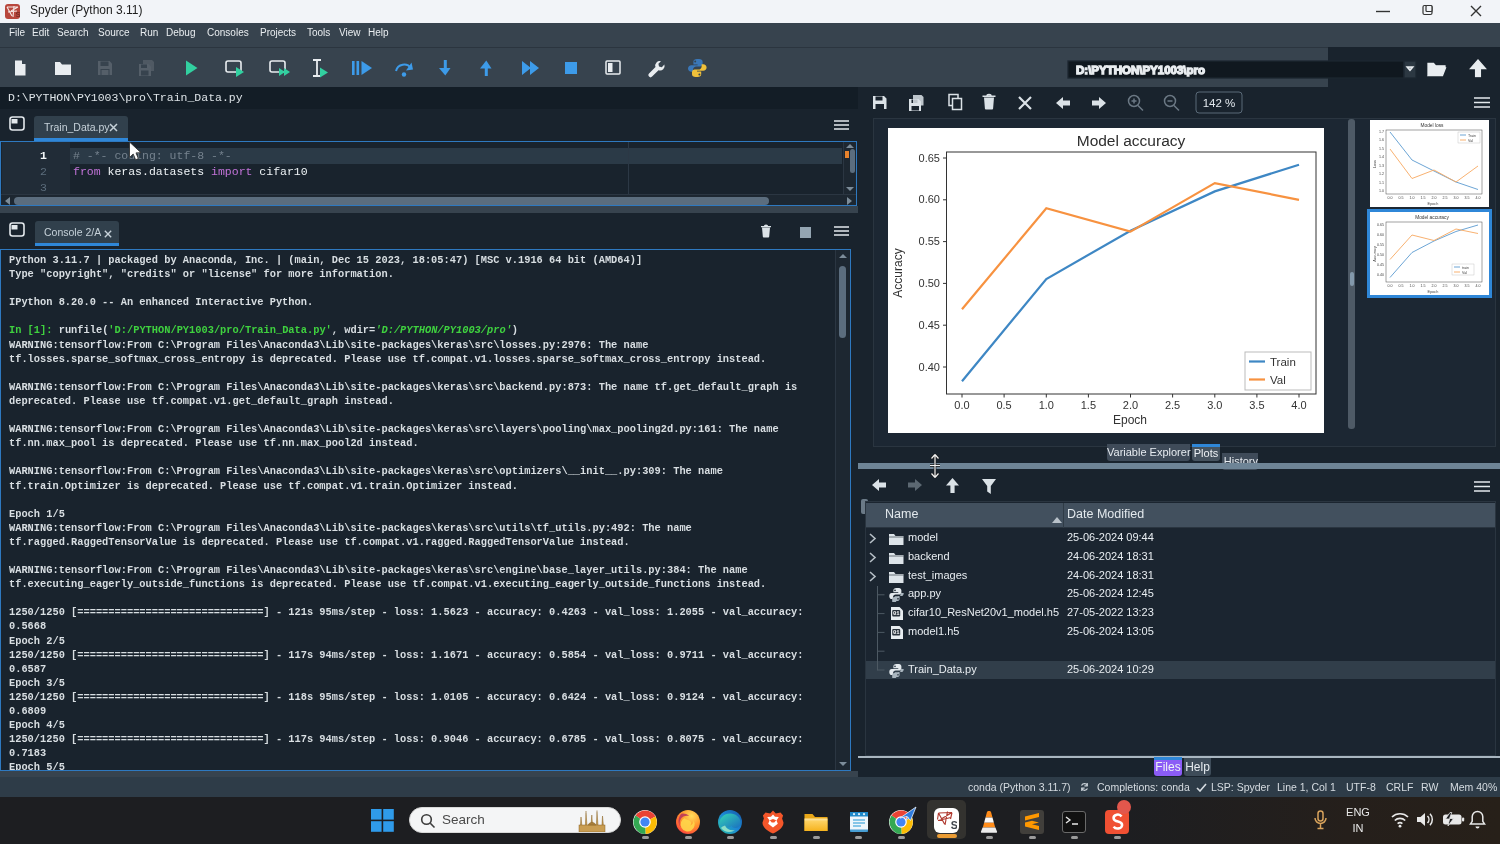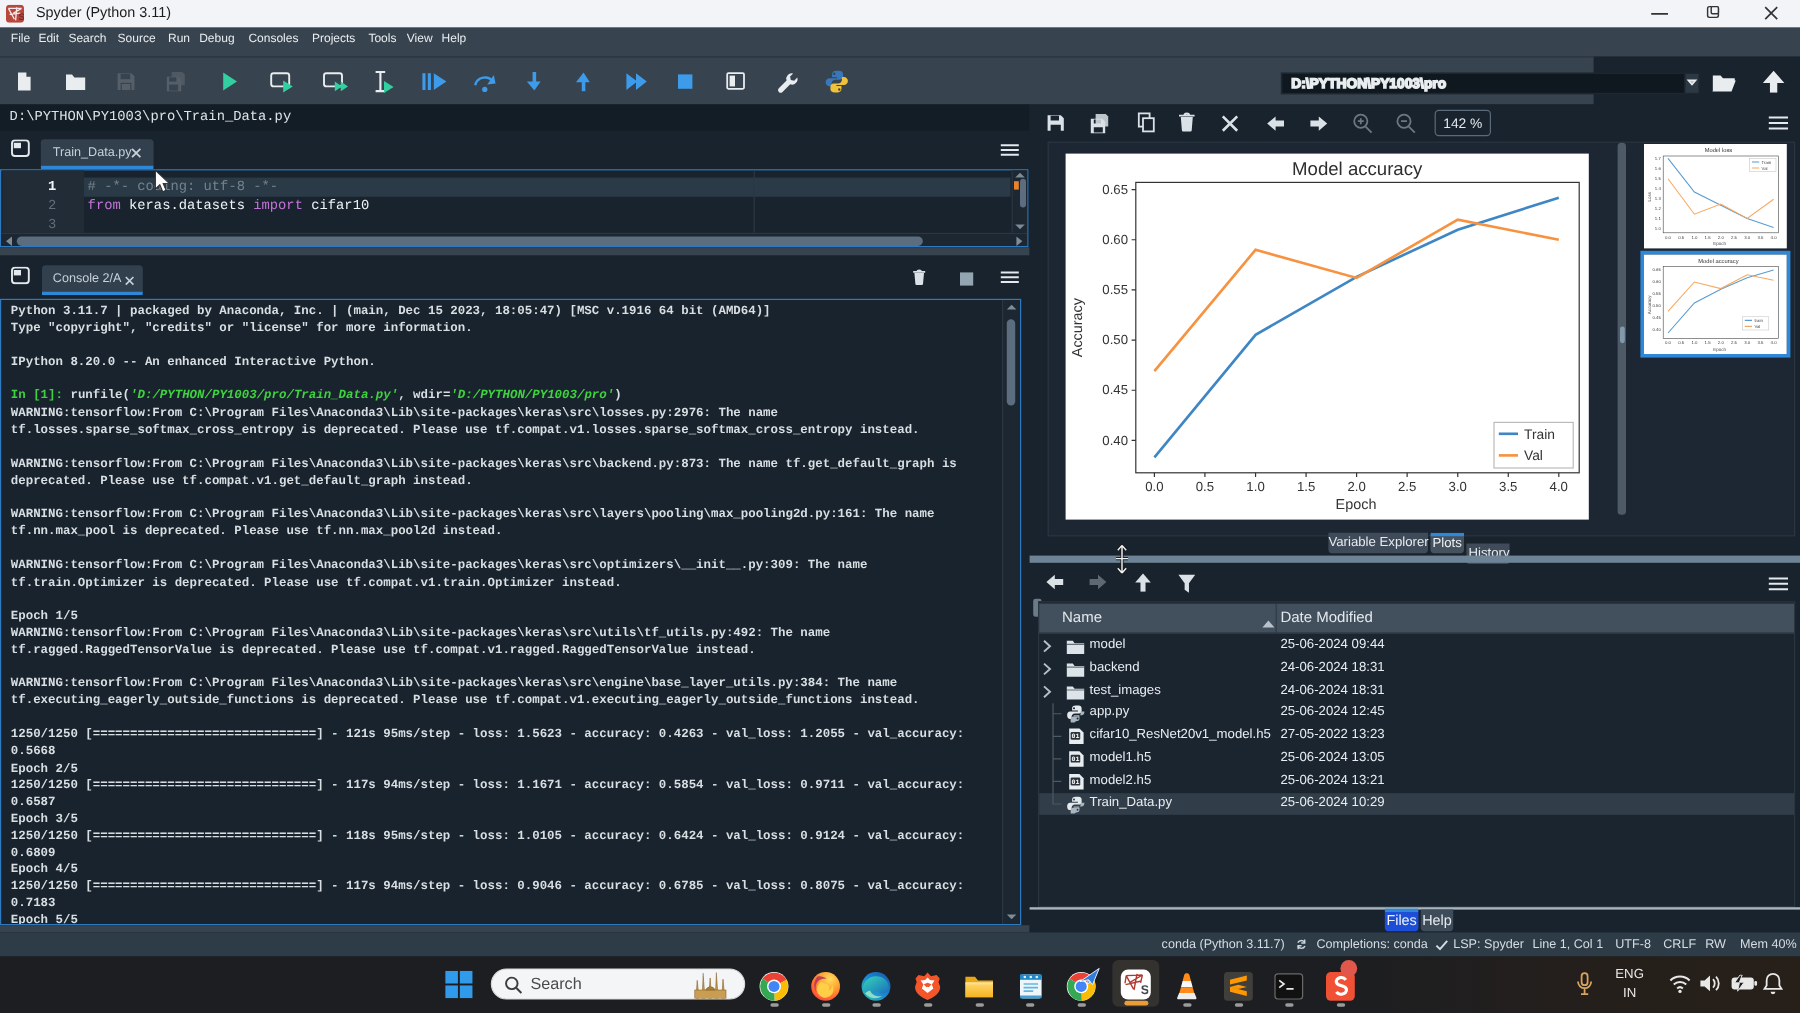--- a/index.html
+++ b/index.html
@@ -229,21 +229,21 @@
       <path d="M2 2 L9 9 M9 2 L2 9" stroke="#c6d1d9" stroke-width="1.5"></path>
       </svg>
   </div>
 
   <div class="abs focusborder" id="console" style="left:0;top:249px;width:851px;height:522px;background:#19232d;overflow:hidden">
     <pre id="contxt" class="abs" style="left:8px;top:3px;font-size:10.35px;line-height:14.1px;color:#d8dee2;font-weight:bold">Python 3.11.7 | packaged by Anaconda, Inc. | (main, Dec 15 2023, 18:05:47) [MSC v.1916 64 bit (AMD64)]
 Type "copyright", "credits" or "license" for more information.
 
 IPython 8.20.0 -- An enhanced Interactive Python.
 
-<span style="color:#3fd23f">In [</span><span style="color:#3fd23f">1</span><span style="color:#3fd23f">]:</span> runfile(<span style="color:#3fd23f;font-style:italic">'D:/PYTHON/PY1003/pro/Train_Data.py'</span>, wdir=<span style="color:#3fd23f;font-style:italic">'D:/PYTHON/PY1003/pro'</span>)
+<span style="color:#3fd23f">In [</span><span style="color:#3fd23f">1</span><span style="color:#3fd23f">]:</span> runfile(<span style="color:#3fd23f;">'D:/PYTHON/PY1003/pro/Train_Data.py'</span>, wdir=<span style="color:#3fd23f;font-style:italic">'D:/PYTHON/PY1003/pro'</span>)
 WARNING:tensorflow:From C:\Program Files\Anaconda3\Lib\site-packages\keras\src\losses.py:2976: The name
 tf.losses.sparse_softmax_cross_entropy is deprecated. Please use tf.compat.v1.losses.sparse_softmax_cross_entropy instead.
 
 WARNING:tensorflow:From C:\Program Files\Anaconda3\Lib\site-packages\keras\src\backend.py:873: The name tf.get_default_graph is
 deprecated. Please use tf.compat.v1.get_default_graph instead.
 
 WARNING:tensorflow:From C:\Program Files\Anaconda3\Lib\site-packages\keras\src\layers\pooling\max_pooling2d.py:161: The name
 tf.nn.max_pool is deprecated. Please use tf.nn.max_pool2d instead.
 
 WARNING:tensorflow:From C:\Program Files\Anaconda3\Lib\site-packages\keras\src\optimizers\__init__.py:309: The name
@@ -525,47 +525,37 @@
         <div style="position:absolute;left:0;top:94px;width:629px;height:18.8px;">
           <div style="position:absolute;left:11px;top:-84.6px"></div>
           <svg width="14" height="15" viewBox="0 0 14 15" style="position:absolute;left:24px;top:2px">
   <path d="M1 1 h8.5 L13 4.5 V14 H1 z" fill="#e8edf0"></path>
   <rect x="2.2" y="4" width="8" height="6.5" rx="1" fill="#2a333c"></rect>
   <text x="6.2" y="9.4" font-size="5.5" font-weight="bold" fill="#fff" text-anchor="middle" font-family="Liberation Mono">01</text>
           </svg>
           <span style="position:absolute;left:42px;top:2px">model1.h5</span>
           <span style="position:absolute;left:201px;top:2px">25-06-2024 13:05</span>
         </div>
-        <div style="position:absolute;left:0;top:112.80000000000001px;width:629px;height:18.8px;">
-          <div style="position:absolute;left:11px;top:-103.4px"></div>
-          <svg width="14" height="15" viewBox="0 0 14 15" style="position:absolute;left:24px;top:2px">
-  <path d="M1 1 h8.5 L13 4.5 V14 H1 z" fill="#e8edf0"></path>
-  <rect x="2.2" y="4" width="8" height="6.5" rx="1" fill="#2a333c"></rect>
-  <text x="6.2" y="9.4" font-size="5.5" font-weight="bold" fill="#fff" text-anchor="middle" font-family="Liberation Mono">01</text>
-          </svg>
-          <span style="position:absolute;left:42px;top:2px">model2.h5</span>
-          <span style="position:absolute;left:201px;top:2px">25-06-2024 13:21</span>
-        </div>
         <div style="position:absolute;left:0;top:131.6px;width:629px;height:18.8px;background:#313e4a;">
           <div style="position:absolute;left:11px;top:-565.2px"></div>
           <svg width="15" height="15" viewBox="0 0 16 16" style="position:absolute;left:23px;top:2px">
   <path d="M8 1 c-2.5 0 -3.3 1.2 -3.3 2.5 v2 h5.2 v0.8 h-7 c-1.6 0 -2.6 1.1 -2.6 3.3 0 2.2 1 3.3 2.6 3.3 h1.4 v-2.2 c0 -1.4 1.3 -2.7 2.8 -2.7 h3.9 c1.3 0 2.2 -0.9 2.2 -2.2 v-2.3 c0 -1.3 -1.1 -2.5 -2.5 -2.5 z m-1.6 1.6 a0.9 0.9 0 1 1 0 1.8 a0.9 0.9 0 0 1 0 -1.8 z" fill="#e3e9ed"></path>
   <path d="M8 15 c2.5 0 3.3 -1.2 3.3 -2.5 v-2 h-5.2 v-0.8 h7 c1.6 0 2.6 -1.1 2.6 -3.3 l-3.4 0 v1.6 c0 1.4 -1.3 2.7 -2.8 2.7 h-3.9 c-1.3 0 -2.2 0.9 -2.2 2.2 v2.3 c0 1.3 1.1 2.5 2.5 2.5 z m1.6 -1.6 a0.9 0.9 0 1 1 0 -1.8 a0.9 0.9 0 0 1 0 1.8 z" fill="#aab6bf"></path>
           </svg>
           <span style="position:absolute;left:42px;top:2px">Train_Data.py</span>
           <span style="position:absolute;left:201px;top:2px">25-06-2024 10:29</span>
         </div>
         <svg style="position:absolute;left:0;top:0" width="30" height="151" viewBox="0 0 30 151">
   <path d="M11.5 57 V141.5 M11.5 65.8 h7 M11.5 84.6 h7 M11.5 103.4 h7 M11.5 122.2 h7 M11.5 141 h7" stroke="#4d5963" stroke-width="1"></path>
         </svg>
       </div>
 
     <div class="abs" style="left:0;top:669px;width:642px;height:2px;background:#a9b6c0"></div>
 
-    <div class="abs" style="left:296px;top:670px;width:28px;height:19px;background:#1d4ed8;border-top:3px solid #2f87d8;border-radius:0 0 3px 3px;color:#eef2f5;font-size:12px;text-align:center;line-height:15px">Files</div>
+    <div class="abs" style="left:296px;top:670px;width:28px;height:19px;background:#8b5cf6;border-top:3px solid #2f87d8;border-radius:0 0 3px 3px;color:#eef2f5;font-size:12px;text-align:center;line-height:15px">Files</div>
     <div class="abs" style="left:326px;top:671px;width:27px;height:18px;background:#3e4c59;border-radius:0 0 3px 3px;color:#e6ebf0;font-size:12px;text-align:center;line-height:18px">Help</div>
   </div>
 
   <div class="abs" id="statusbar" style="left:0;top:777px;width:1500px;height:20px;background:#2e3c48;color:#d6dce1;font-size:10.5px">
     <span class="abs" style="left:968px;top:4px">conda (Python 3.11.7)</span>
     <svg class="abs" style="left:1078px;top:4px" width="13" height="12" viewBox="0 0 13 12">
       <path d="M3.5 4.5 a3.4 3.4 0 0 1 6 0 M9.5 7.5 a3.4 3.4 0 0 1 -6 0" stroke="#cdd5db" stroke-width="1.2" fill="none"></path>
       <path d="M9.2 2 v2.8 h-2.8 M3.8 10 v-2.8 h2.8" stroke="#cdd5db" stroke-width="1.2" fill="none"></path>
     </svg>
     <span class="abs" style="left:1097px;top:4px">Completions: conda</span>

